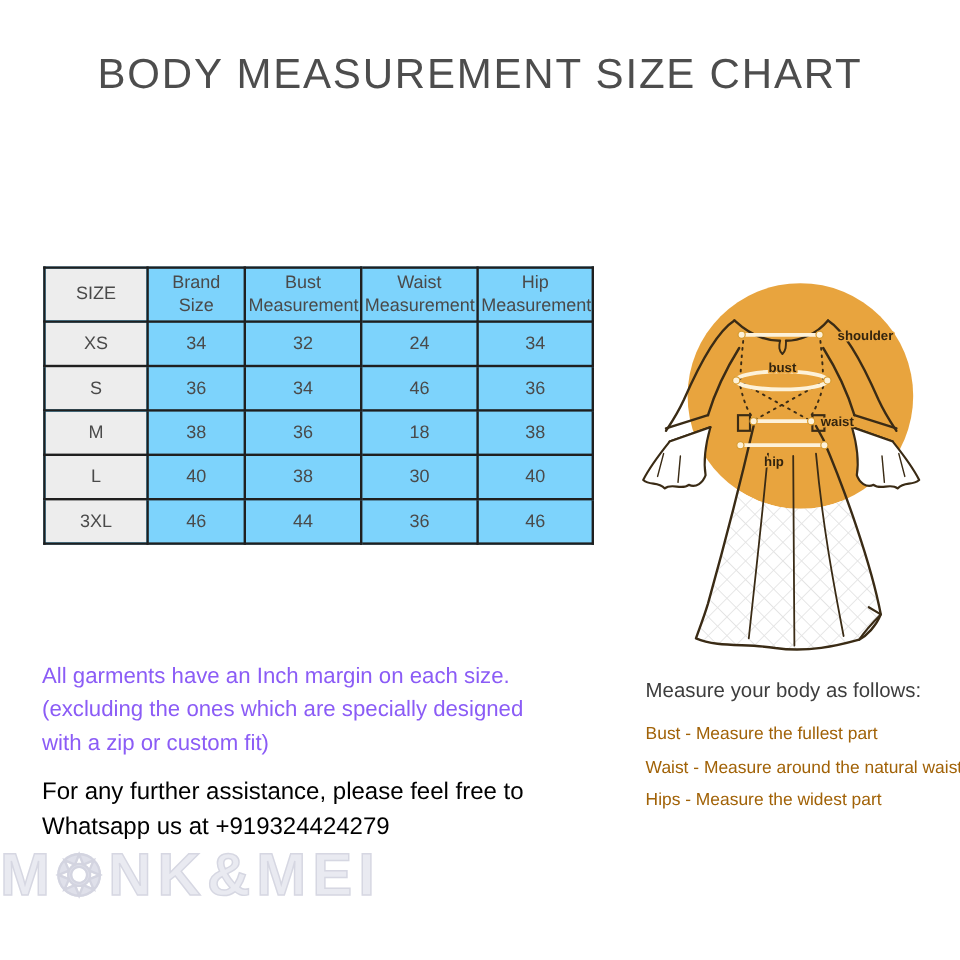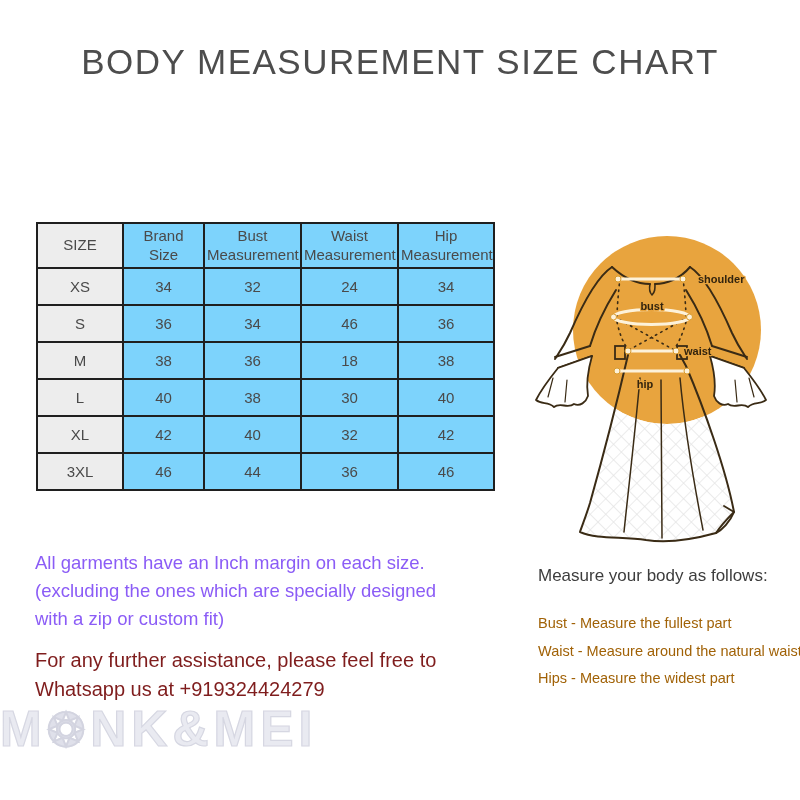--- a/index.html
+++ b/index.html
@@ -46,25 +46,25 @@
     fill:#33240e; paint-order:stroke; stroke:#e8a43e; stroke-width:2.5px;
     stroke-linejoin:round;
   }
 
   .note-margin {
     position:absolute; left:35px; top:549px;
     font-size:18.5px; color:#8b5cf6; line-height:1.5; white-space:pre-line;
   }
   .note-assist {
     position:absolute; left:35px; top:646px;
-    font-size:20px; color:#7f1d1d; line-height:1.45; white-space:pre-line;
+    font-size:20px; color:#000000; line-height:1.45; white-space:pre-line;
   }
 
   .instructions { position:absolute; left:538px; top:566px; width:262px; }
-  .instructions .ins-heading { font-size:17px; color:#3d3d3d; margin:0 0 29px 0; }
+  .instructions .ins-heading { font-size:17px; color:#3d3d3d; margin:0 0 18px 0; }
   .instructions .ins-item {
     font-size:14.5px; color:#a16207; margin-bottom:11.5px; white-space:nowrap;
   }
 
   .watermark {
     position:absolute; top:700px; left:0; width:800px; text-align:left;
     font-size:50px; font-weight:700; letter-spacing:5px;
     color:#e9eaf1; -webkit-text-stroke:1.2px #d6d7e2; user-select:none;
   }
   .watermark .wm-icon {
@@ -124,27 +124,20 @@
           <td>38</td>
         </tr>
         <tr>
           <td>L</td>
           <td>40</td>
           <td>38</td>
           <td>30</td>
           <td>40</td>
         </tr>
         <tr>
-          <td>XL</td>
-          <td>42</td>
-          <td>40</td>
-          <td>32</td>
-          <td>42</td>
-        </tr>
-        <tr>
           <td>3XL</td>
           <td>46</td>
           <td>44</td>
           <td>36</td>
           <td>46</td>
         </tr>
       </tbody>
   </table>
 
 

